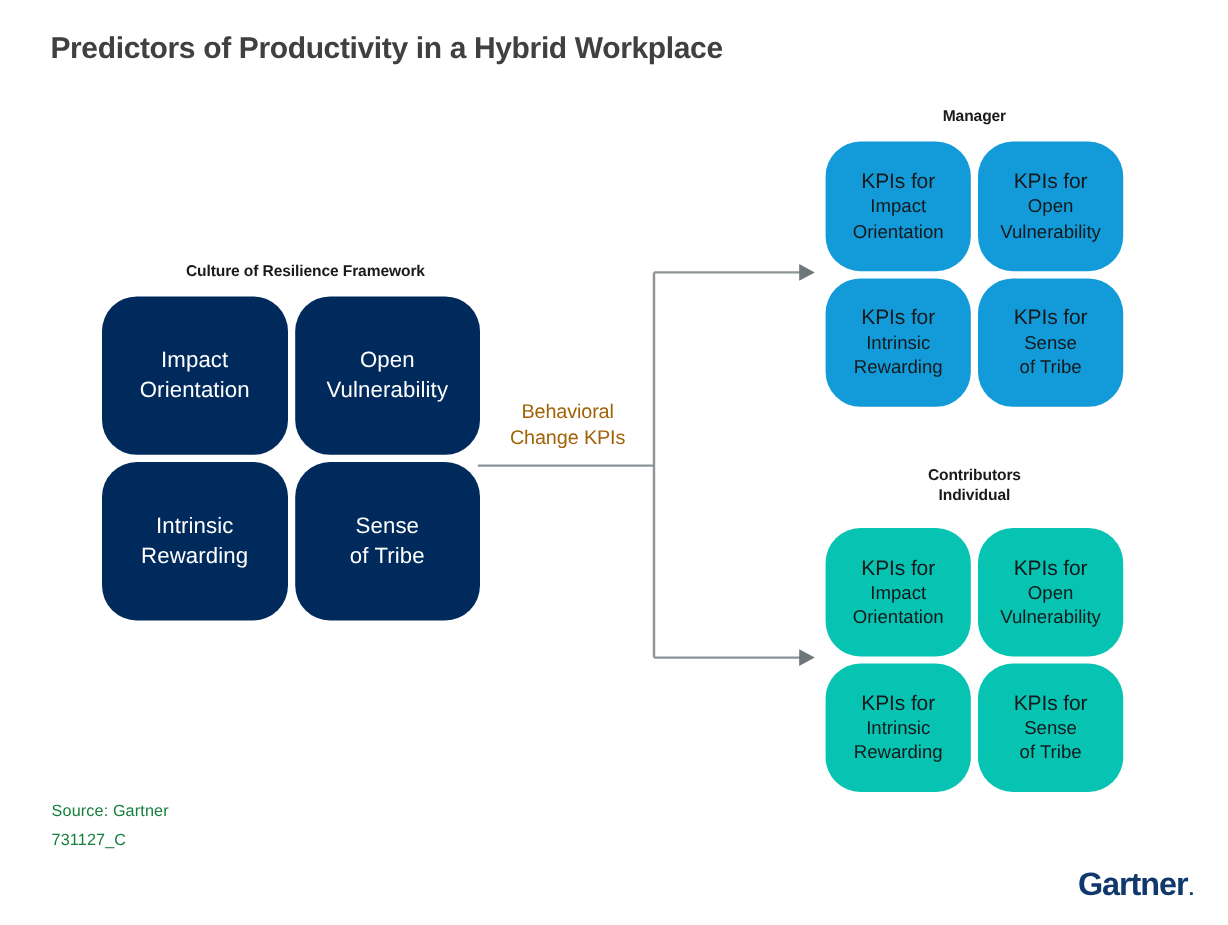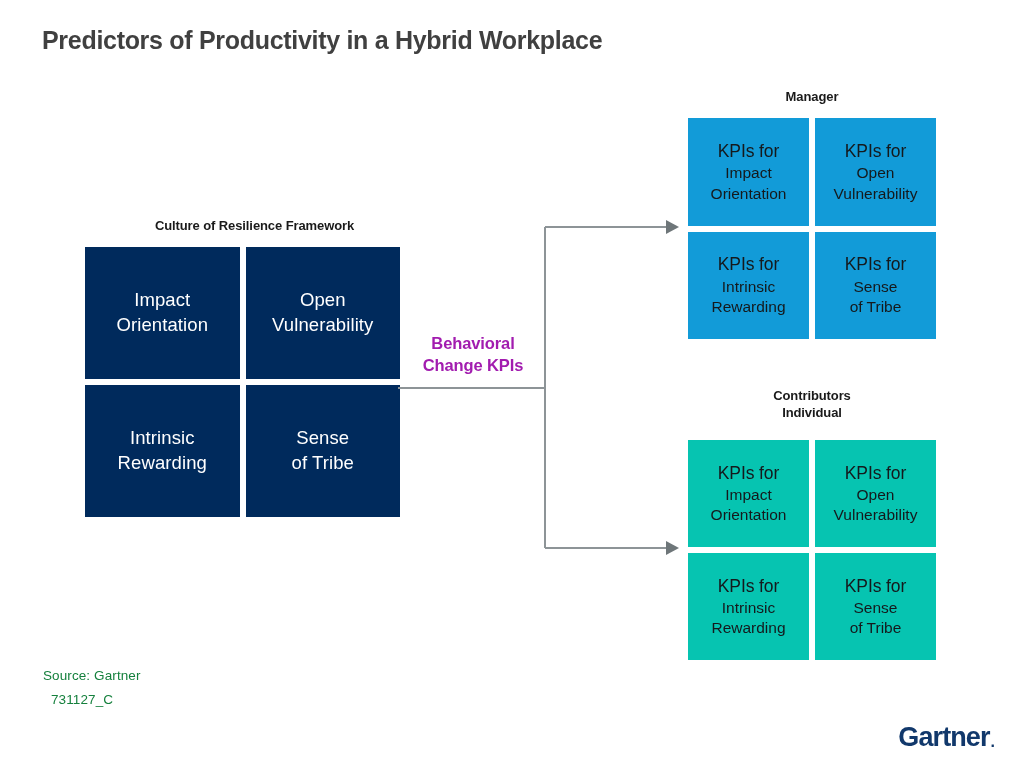--- a/index.html
+++ b/index.html
@@ -63,20 +63,21 @@
     height: 270px;
     gap: 6px 6px;
   }
   .cell {
     box-sizing: border-box;
     display: flex;
     flex-direction: column;
     align-items: center;
     justify-content: center;
     text-align: center;
+    border-radius: 29px;
   }
   .cell-navy {
     background: #002a5c;
     color: #ffffff;
   }
   .cell-navy .cell-line {
     font-size: 18.5px;
     line-height: 1.33;
     font-weight: normal;
     letter-spacing: 0.1px;
@@ -130,36 +131,36 @@
     height: 345px;
     pointer-events: none;
   }
   #connector-label {
     position: absolute;
     left: 404px;
     top: 332px;
     width: 138px;
     text-align: center;
     font-size: 16.5px;
-    font-weight: bold;
-    color: #a21caf;
+    font-weight: normal;
+    color: #a16207;
     line-height: 1.35;
     letter-spacing: -0.1px;
   }
 
   
   .footer-text {
     position: absolute;
     left: 43px;
     font-size: 13.5px;
     color: #15803d;
     letter-spacing: 0.1px;
   }
   #source-line { top: 668px; }
-  #chart-id-line { top: 692px; margin-left: 8px; }
+  #chart-id-line { top: 692px; }
 
   
   #gartner-logo {
     position: absolute;
     right: 28px;
     bottom: 20px;
     display: flex;
     align-items: flex-end;
     margin-top: 44px;
   }

